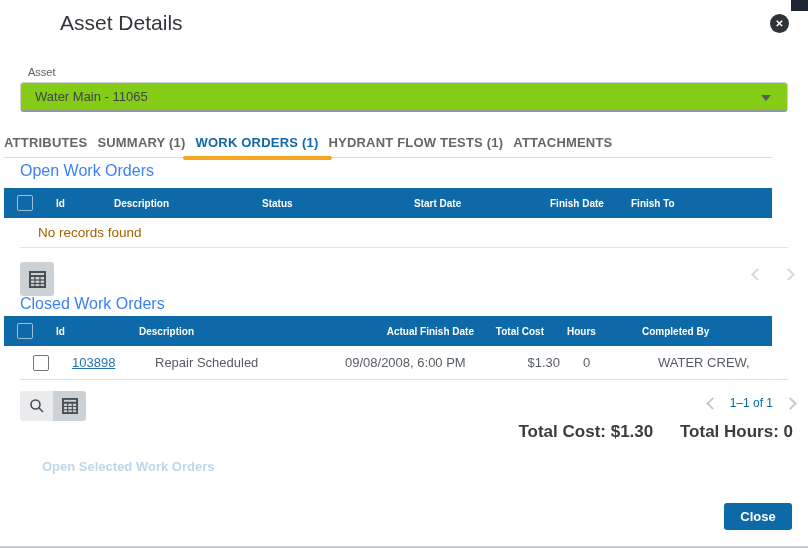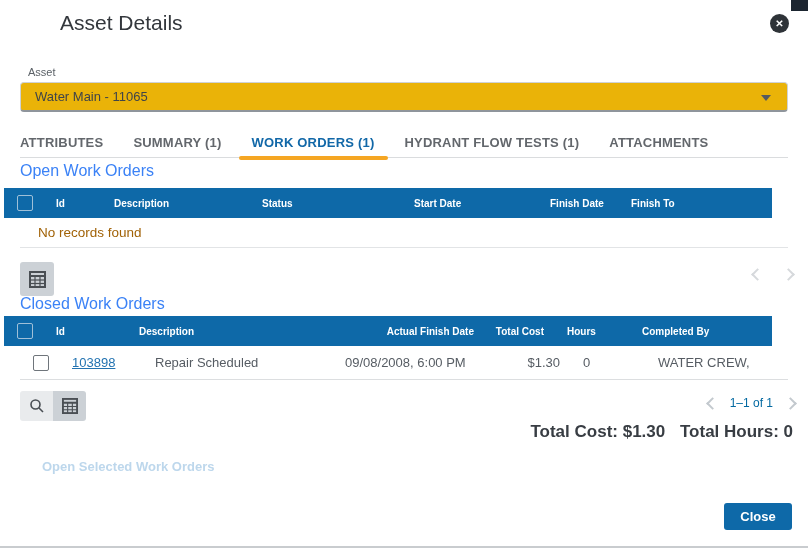--- a/index.html
+++ b/index.html
@@ -18,32 +18,32 @@
     position:absolute; left:770px; top:14px; width:19px; height:19px; border-radius:50%;
     background:#2e3338; color:#fff; display:flex; align-items:center; justify-content:center;
     font-size:10px; font-weight:bold; cursor:pointer;
   }
 
   
   .asset-label { position:absolute; left:28px; top:66px; font-size:11px; color:#5b6167; }
   .asset-select {
     position:absolute; left:20px; top:82px; width:768px; height:30px;
     border:1px solid #cfd2d5; border-bottom:2px solid #8f959c; border-radius:4px;
-    background:#eab308; display:flex; align-items:center; padding:0 14px; font-size:13px; color:#3f4449;
+    background:#84cc16; display:flex; align-items:center; padding:0 14px; font-size:13px; color:#3f4449;
     cursor:pointer;
   }
   .asset-select .caret {
     position:absolute; right:16px; top:12px; width:0; height:0;
     border-left:5px solid transparent; border-right:5px solid transparent; border-top:6px solid #555a60;
   }
 
   
   .tabs {
-    position:absolute; left:20px; top:133px; width:768px; height:25px;
-    display:flex; gap:30px; border-bottom:1px solid #dadcde;
+    position:absolute; left:4px; top:133px; width:768px; height:25px;
+    display:flex; gap:10px; border-bottom:1px solid #dadcde;
   }
   .tab {
     position:relative; font-size:13px; font-weight:bold; color:#63676c; letter-spacing:.2px;
     line-height:20px; cursor:pointer; white-space:nowrap;
   }
   .tab.active { color:#1268a8; }
   .tab.active::after {
     content:""; position:absolute; left:-13px; right:-14px; bottom:-3px; height:4px;
     background:#f5a623; border-radius:2px;
   }
@@ -101,21 +101,21 @@
   .chev { display:inline-block; width:9px; height:9px; border-left:2px solid #c3c9ce; border-bottom:2px solid #c3c9ce; }
   .chev.left  { transform:rotate(45deg); }
   .chev.right { transform:rotate(225deg); }
   .chev.faint { border-color:#d6d9dc; }
   .pager-open { position:absolute; right:15px; top:270px; display:flex; gap:22px; align-items:center; }
   .pager-closed { position:absolute; right:13px; top:396px; display:flex; gap:13px; align-items:center; }
   .pager-text { font-size:12px; color:#0369a1; }
 
   
   .totals { position:absolute; right:15px; top:422px; font-size:17px; font-weight:bold; color:#383d43; }
-  .totals span + span { margin-left:10px; }
+  .totals span + span { margin-left:22px; }
 
   
   .open-selected { position:absolute; left:42px; top:459px; font-size:13px; font-weight:bold; color:#bdd7ec; cursor:pointer; }
   .close-btn {
     position:absolute; right:16px; top:503px; width:68px; height:27px; background:#0e69a8;
     border:none; border-radius:3px; color:#fff; font-size:13px; font-weight:bold;
     font-family:"Liberation Sans", sans-serif; cursor:pointer;
   }
   svg { display:block; }
 </style>

